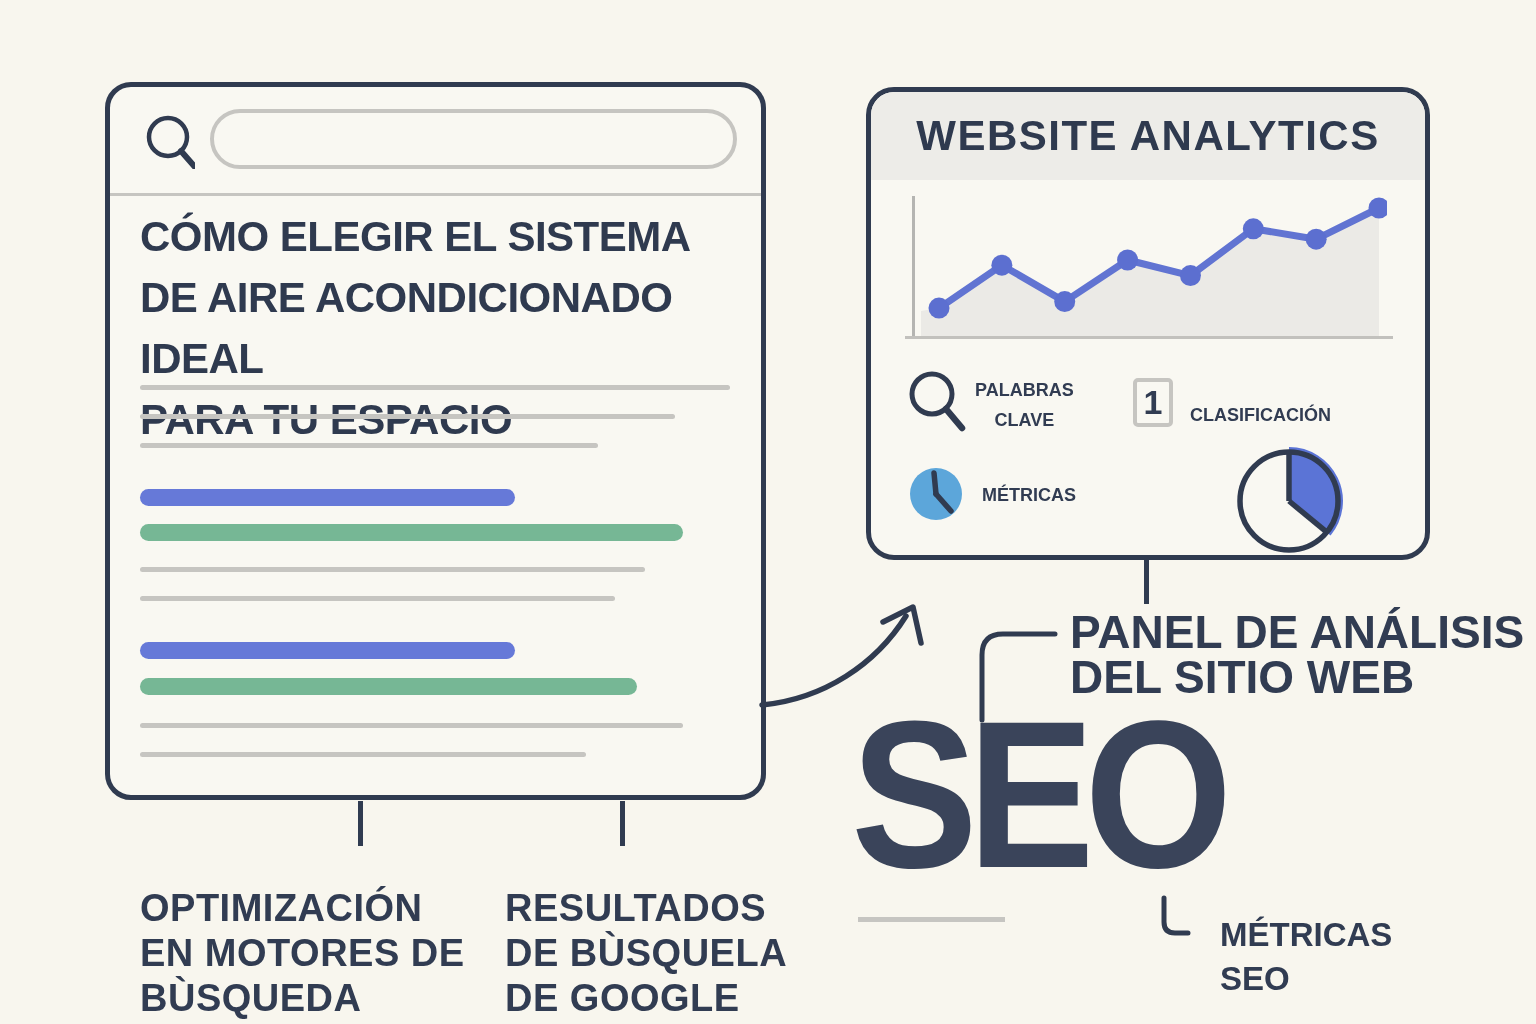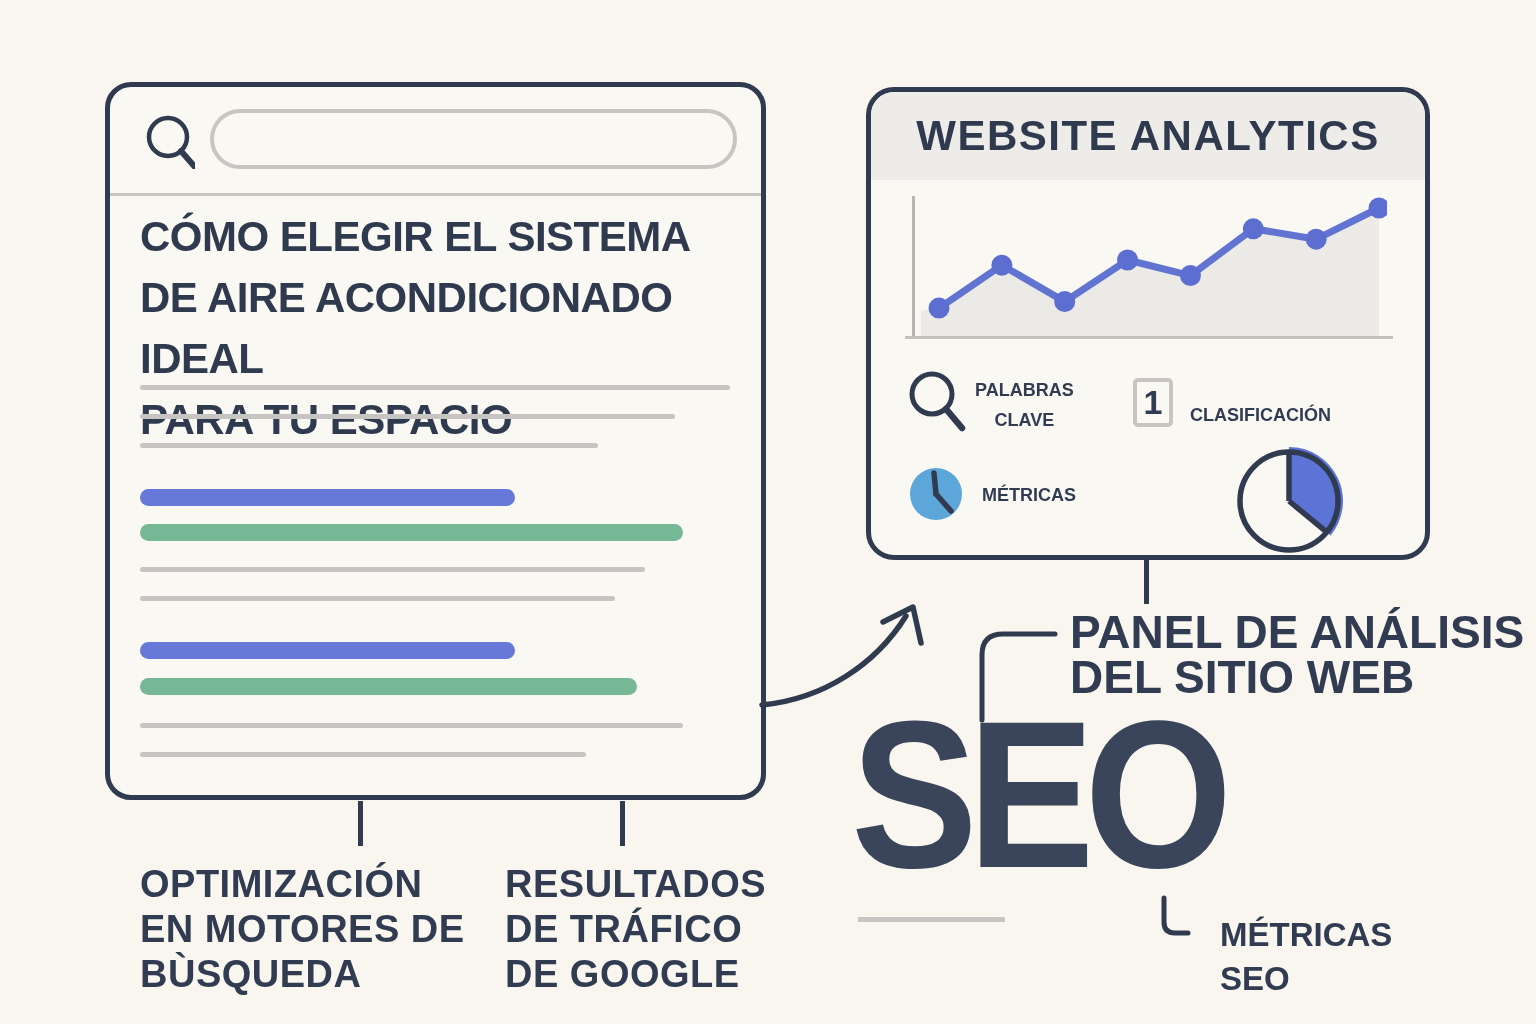--- a/index.html
+++ b/index.html
@@ -49,21 +49,21 @@
   .skel{position:absolute;left:30px;border-radius:99px;}
   .skel.gray{background:var(--grayline);}
   .skel.blue{background:var(--blue);}
   .skel.green{background:var(--green);}
 
   
   .stub{background:var(--ink);width:5px;}
   .callout{
     font-weight:bold;white-space:pre-line;color:var(--text);
   }
-  .callout.big{font-size:38px;line-height:45px;letter-spacing:0.5px;}
+  .callout.big{font-size:38px;line-height:45px;letter-spacing:0.5px;margin-top:24px;}
 
   
   .line-art{stroke:var(--ink);stroke-width:5.5;fill:none;stroke-linecap:round;stroke-linejoin:round;}
 
   
   .analytics-panel{
     left:866px;top:87px;width:564px;height:473px;
     background:var(--card);
     border:5px solid var(--ink);border-radius:28px;
     overflow:hidden;
@@ -130,21 +130,21 @@
   </div>
 
   <div class="abs stub" style="left:358px;top:801px;height:45px"></div>
   <div class="abs stub" style="left:620px;top:801px;height:45px"></div>
 
   <div class="abs callout big" style="left:140px;top:862px">OPTIMIZACIÓN
 EN MOTORES DE
 BÙSQUEDA</div>
 
   <div class="abs callout big" style="left:505px;top:862px">RESULTADOS
-DE TRÁFICO
+DE BÙSQUELA
 DE GOOGLE</div>
 
   <svg class="abs" style="left:756px;top:596px" width="185" height="120" viewBox="0 0 185 120">
     <path class="line-art" d="M6,109 C68,103 120,68 150,20"></path>
     <polyline class="line-art" points="127,26 157,11 165,47"></polyline>
   </svg>
 
   <div class="abs analytics-panel">
     <div class="panel-header">
       <h1>WEBSITE ANALYTICS</h1>

